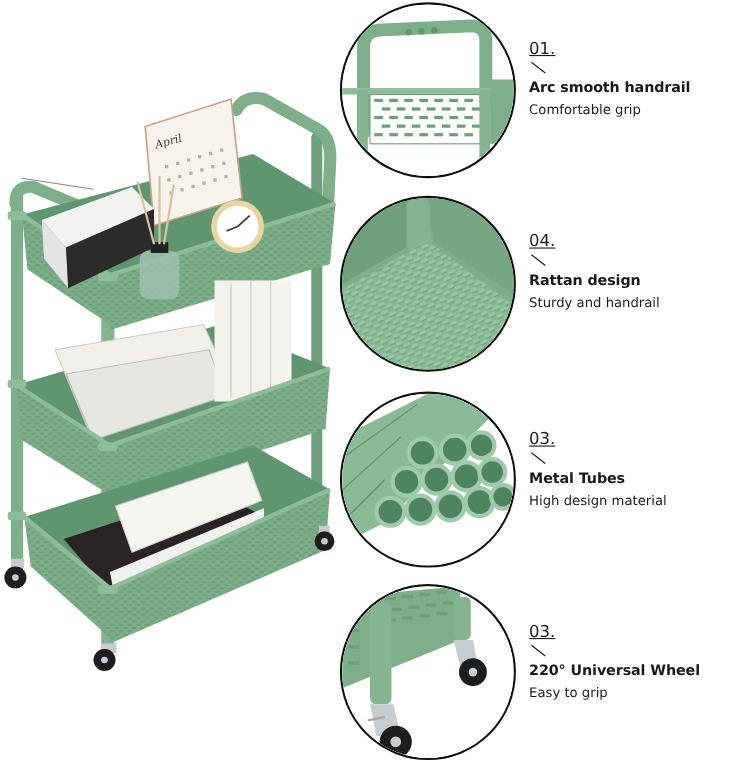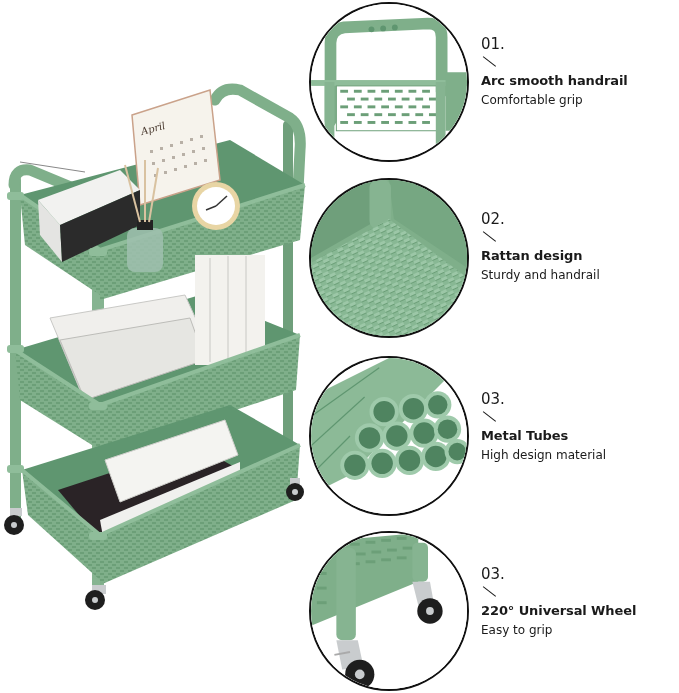--- a/index.html
+++ b/index.html
@@ -13,21 +13,21 @@
   
   .detail-circle {
     position: absolute; left: 309px; width: 160px; height: 160px;
     border-radius: 50%; border: 2px solid #111; overflow: hidden; background: #fff;
     box-sizing: border-box;
   }
   .detail-circle svg { width: 100%; height: 100%; display: block; }
 
   
   .feature { position: absolute; left: 481px; width: 198px; color: #1a1a1a; }
-  .feature .num { font-family: "DejaVu Sans", sans-serif; font-size: 15px; line-height: 18px; font-weight: normal; }
+  .feature .num { font-family: "DejaVu Sans", sans-serif; font-size: 15px; line-height: 18px; font-weight: normal; text-decoration: underline; }
   .feature .slash { width: 14px; height: 12px; margin: 3px 0 3px 2px; position: relative; }
   .feature .slash::after {
     content: ""; position: absolute; left: 0; top: 5px; width: 16px; height: 1.4px; background: #1a1a1a;
     transform: rotate(38deg); transform-origin: left center; top: 0;
   }
   .feature .title { font-family: "DejaVu Sans", sans-serif; font-size: 13px; font-weight: bold; line-height: 20px; white-space: nowrap; letter-spacing: -0.1px; }
   .feature .sub { font-family: "DejaVu Sans", sans-serif; font-size: 12px; line-height: 19px; white-space: nowrap; }
 </style>
 </head>
 <body>
@@ -298,21 +298,21 @@
   </div>
 
   <div class="feature" style="top:35px;">
     <div class="num">01.</div>
     <div class="slash"></div>
     <div class="title">Arc smooth handrail</div>
     <div class="sub">Comfortable grip</div>
   </div>
 
   <div class="feature" style="top:210px;">
-    <div class="num">02.</div>
+    <div class="num">04.</div>
     <div class="slash"></div>
     <div class="title">Rattan design</div>
     <div class="sub">Sturdy and handrail</div>
   </div>
 
   <div class="feature" style="top:390px;">
     <div class="num">03.</div>
     <div class="slash"></div>
     <div class="title">Metal Tubes</div>
     <div class="sub">High design material</div>

